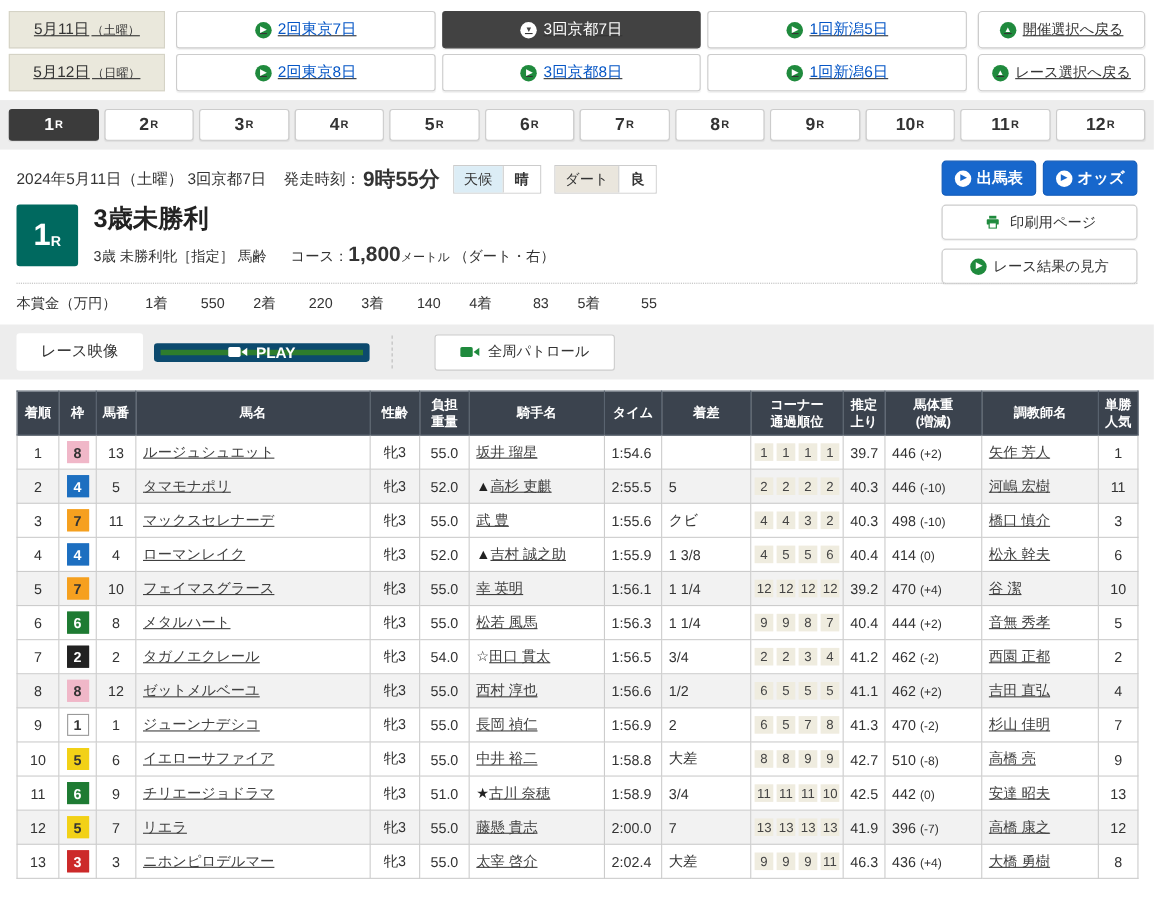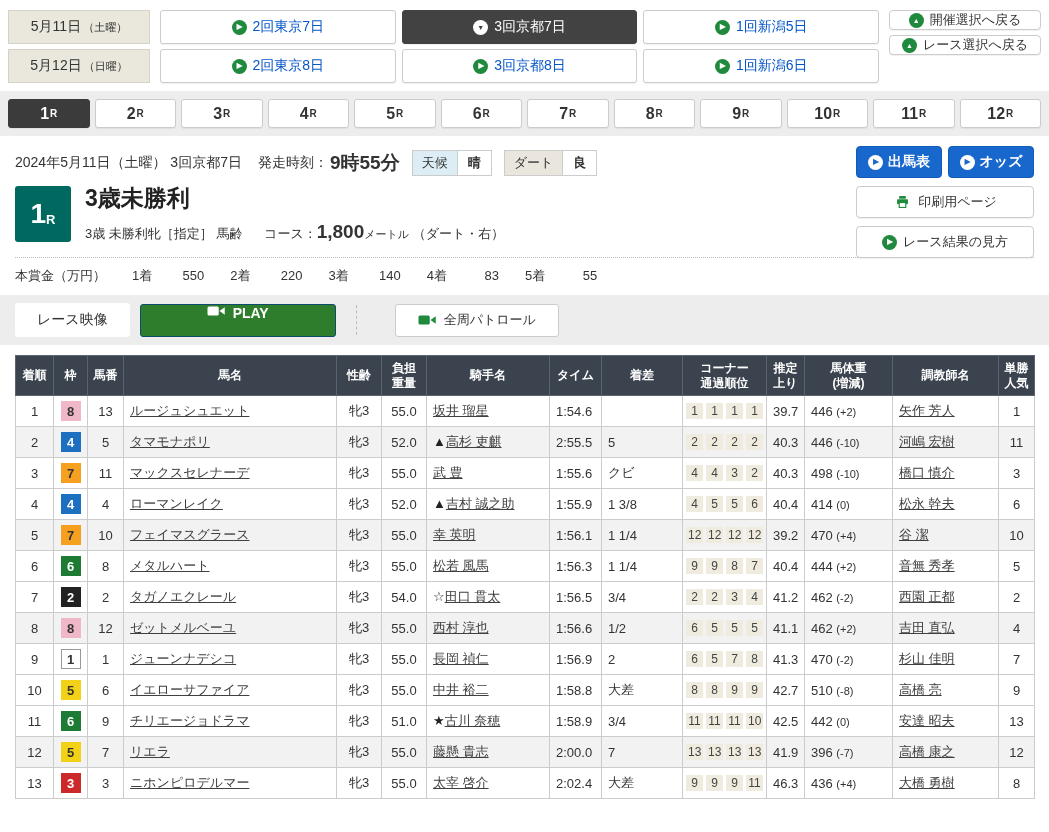--- a/index.html
+++ b/index.html
@@ -1,32 +1,32 @@
 <!DOCTYPE html>
 <html><head>
 <meta charset="utf-8">
 <style>
   * { box-sizing: border-box; margin: 0; padding: 0; }
   html,body { width:1049px; height:832px; overflow:hidden; background:#fff;
     font-family:"Liberation Sans","DejaVu Sans",sans-serif; color:#333; }
 
   
-  .topnav { display:flex; gap:10px; padding:10px 8px 8px 8px; }
+  .topnav { display:flex; gap:10px; padding:10px 8px 8px 8px;text-decoration:underline; }
   .date-col { width:142px; display:flex; flex-direction:column; gap:5px; }
   .date-cell { height:34px; background:#eae8dc; border:1px solid #d5d3c6;
     display:flex; align-items:center; justify-content:center; font-size:14px; color:#333; }
   .date-cell small { font-size:11px; margin-left:2px; }
   .meet-grid { flex:1; display:grid; grid-template-columns:repeat(3,1fr);
     grid-auto-rows:34px; gap:5px 6px; }
   .meet-btn { background:#fff; border:1px solid #ccc; border-radius:3px;
     display:flex; align-items:center; justify-content:center; gap:6px;
     font-size:14px; color:#0556c6; cursor:pointer; box-shadow:0 1px 1px rgba(0,0,0,.06); }
   .meet-btn.selected { background:#424242; border-color:#424242; color:#fff; }
   .back-col { width:152px; display:flex; flex-direction:column; gap:5px; }
-  .back-btn { height:20px; background:#fff; border:1px solid #ccc; border-radius:4px;
+  .back-btn { height:34px; background:#fff; border:1px solid #ccc; border-radius:4px;
     display:flex; align-items:center; justify-content:center; gap:6px;
     font-size:13px; color:#333; cursor:pointer; box-shadow:0 1px 1px rgba(0,0,0,.06); }
 
   .circ { display:inline-flex; width:15px; height:15px; border-radius:50%;
     align-items:center; justify-content:center; flex:none; }
   .circ.green { background:#1f8a3d; color:#fff; }
   .circ.white-on-dark { background:#fff; color:#424242; }
   .circ.white-on-blue { background:#fff; color:#1767cc; }
   .circ .tri-r { font-size:8px; line-height:1; transform:translateX(.5px); }
   .circ .tri-u, .circ .tri-d { font-size:7px; line-height:1; }
@@ -72,22 +72,22 @@
     color:#fff; font-size:14px; font-weight:bold; display:flex; align-items:center;
     justify-content:center; gap:5px; cursor:pointer; }
   .btn-white { height:32px; background:#fff; border:1px solid #ccc; border-radius:4px;
     color:#333; font-size:13px; display:flex; align-items:center; justify-content:center;
     gap:6px; cursor:pointer; box-shadow:0 1px 1px rgba(0,0,0,.06); }
 
   
   .video-strip { margin-top:10px; background:#ededed; padding:8px 15px;
     display:flex; align-items:center; }
   .v-label { background:#fff; border-radius:3px; padding:8px 22px; font-size:14px; color:#333; }
-  .btn-play { width:196px; height:33px; background:#2e7d2d; border:1px solid #0c4a6e; border-radius:3px;
-    color:#fff; font-weight:bold; font-size:14px; display:flex; align-items:flex-start;
+  .btn-play { width:196px; height:17px; background:#2e7d2d; border:6px solid #0c4a6e; border-radius:3px;
+    color:#fff; font-weight:bold; font-size:14px; display:flex; align-items:center;
     justify-content:center; gap:7px; margin-left:10px; cursor:pointer; }
   .v-divider { width:0; height:30px; border-left:1px dashed #bbb; margin:0 14px 0 20px; }
   .btn-patrol { height:33px; background:#fff; border:1px solid #ccc; border-radius:3px;
     padding:0 22px; font-size:13px; color:#333; display:flex; align-items:center; gap:7px;
     cursor:pointer;margin-left:24px; }
   .cam { width:19px; height:12px; flex:none; }
 
   
   .results-wrap { padding:10px 15px 0 15px; }
   table.results { width:100%; border-collapse:collapse; table-layout:fixed; font-size:13px; }

